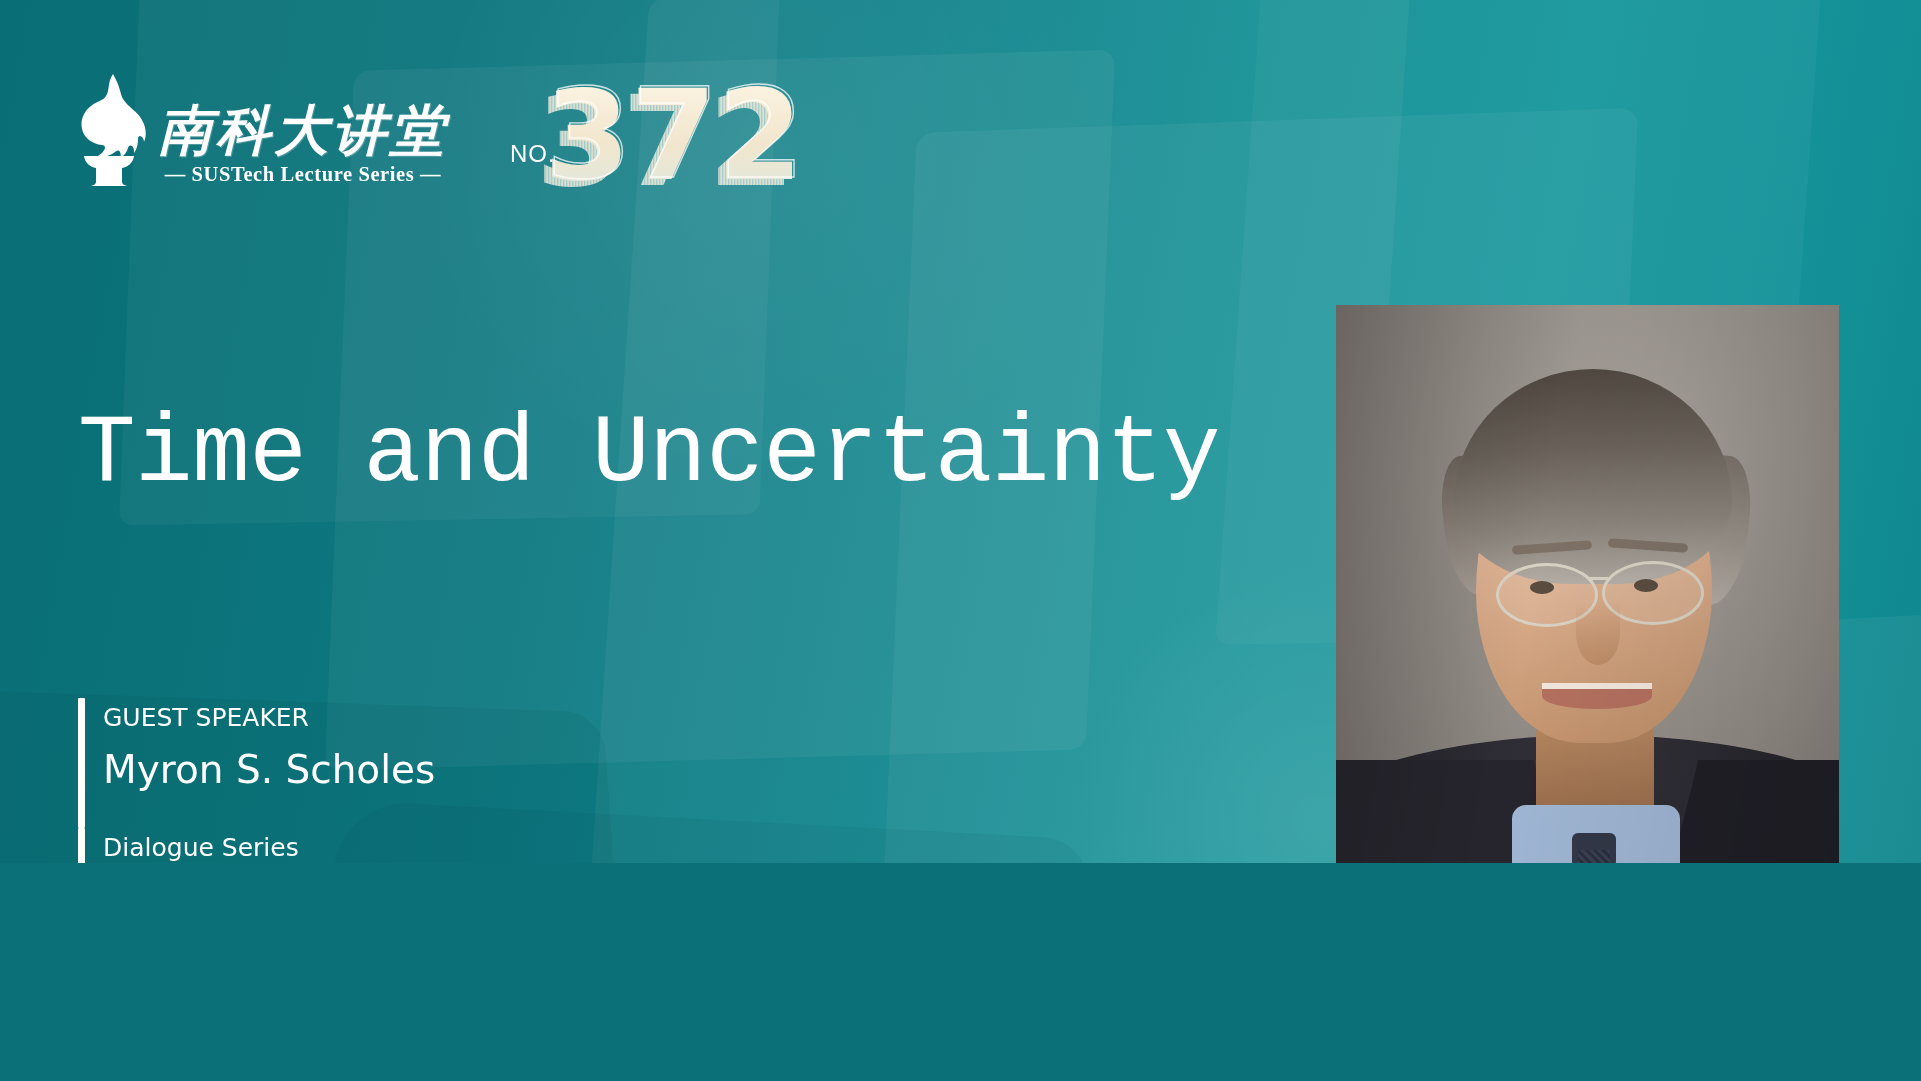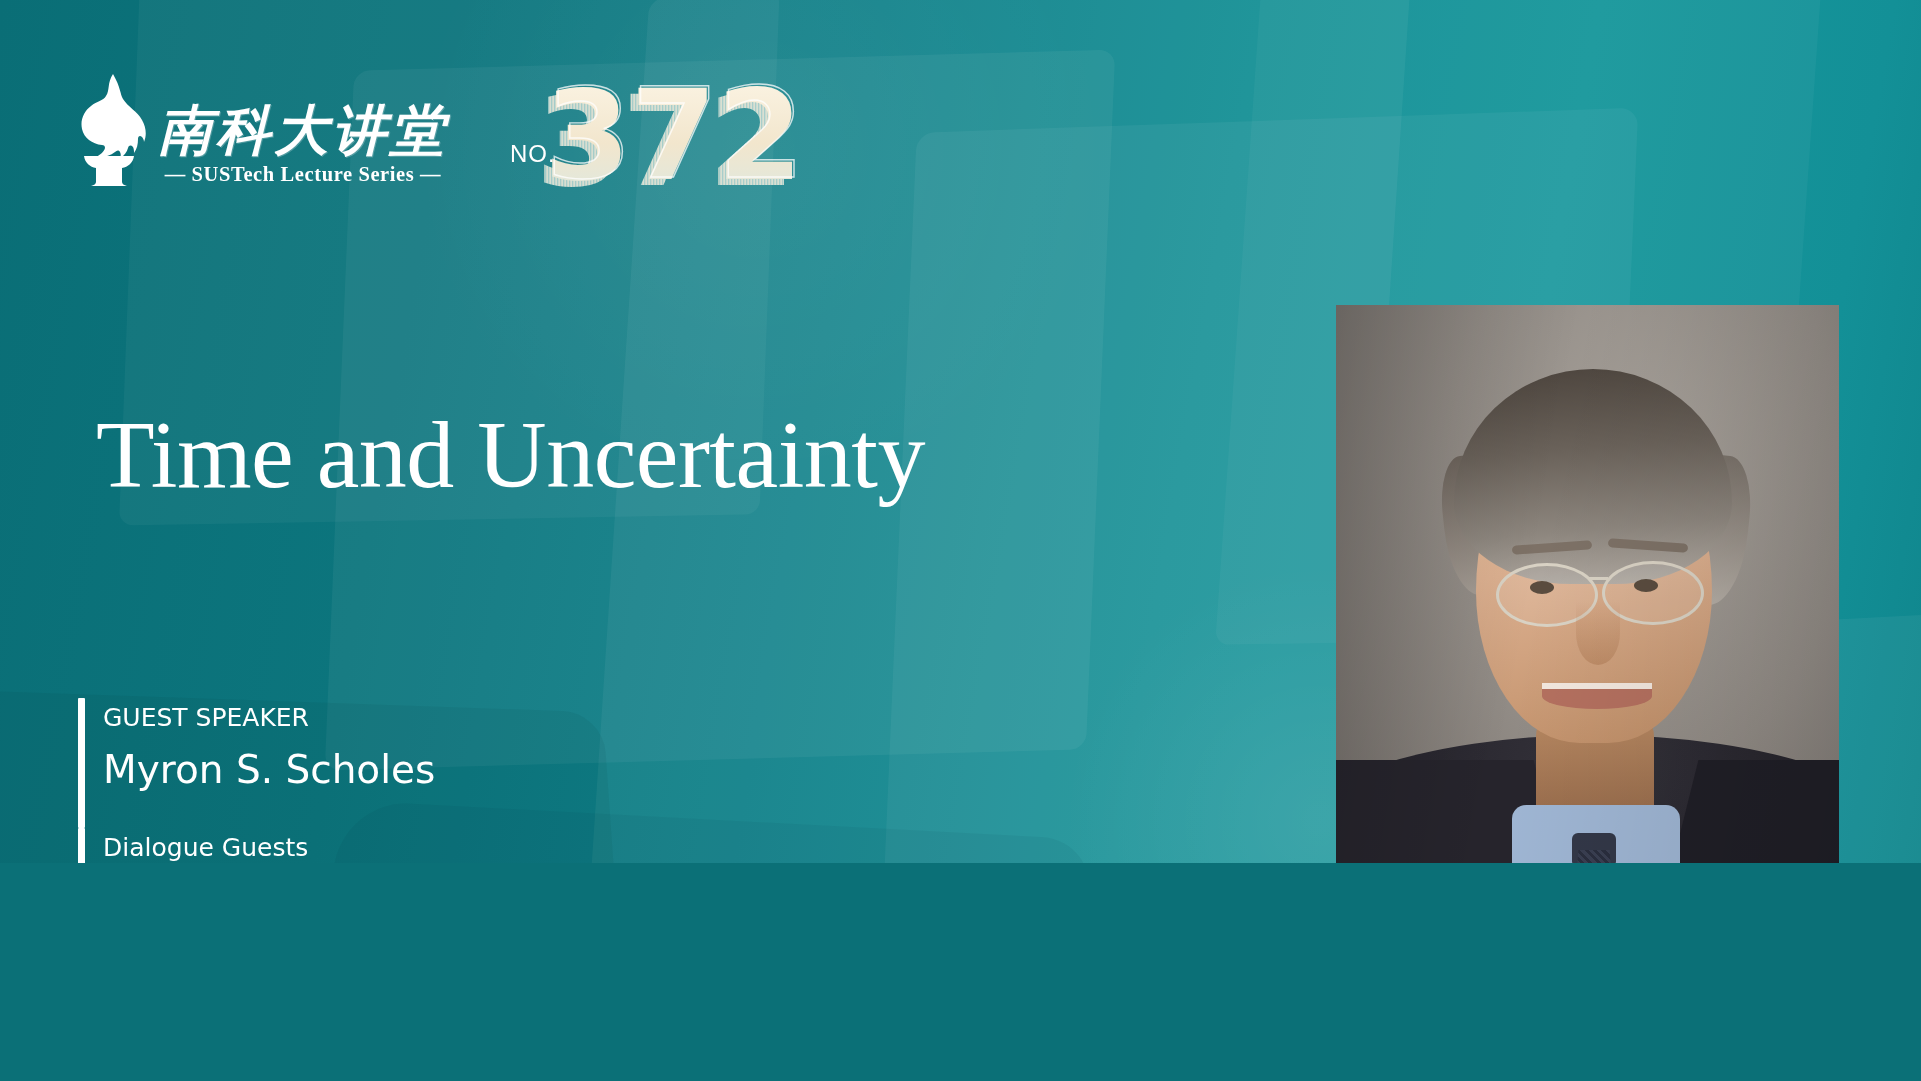--- a/index.html
+++ b/index.html
@@ -53,23 +53,23 @@
      text-shadow:1px 1px 0 rgba(255,255,255,.25);}
   .logo-cn-sub{color:#fff;font-family:"Liberation Serif","DejaVu Serif",serif;
      font-size:20.5px;letter-spacing:.6px;margin-top:6px;white-space:nowrap;font-weight:600;}
 
   .no-label{color:#fff;font-size:24px;letter-spacing:1px;margin-left:62px;
      font-family:"Liberation Sans",sans-serif;align-self:flex-end;margin-bottom:18px;}
 
   .issue-wrap{position:absolute;left:536px;top:65px;width:260px;height:160px;}
 
   
-  .title{position:absolute;left:96px;top:455px;transform:translateY(-50%);
+  .title{position:absolute;left:78px;top:455px;transform:translateY(-50%);
      color:#ffffff;font-size:96px;line-height:1.05;font-weight:400;
-     letter-spacing:-0.5px;font-family:Liberation Serif, serif;
+     letter-spacing:-0.5px;font-family:Liberation Mono, monospace;
      white-space:nowrap;}
 
   
   .info-row{position:absolute;left:78px;top:698px;display:flex;align-items:stretch;flex-direction:column;}
   .info-col{display:flex;align-items:flex-start;}
   .bar{width:7px;background:#ffffff;border-radius:1px;flex:none;height:130px;}
   .info-txt{padding-left:18px;padding-top:4px;}
   .info-label{color:#ffffff;font-size:25px;line-height:1.25;font-weight:400;
      font-family:"DejaVu Sans","Liberation Sans",sans-serif;white-space:nowrap;}
   .info-value{color:#ffffff;font-size:33px;line-height:1.18;margin-top:16px;
@@ -202,21 +202,21 @@
       <div class="bar"></div>
       <div class="info-txt">
         <div class="info-label">GUEST SPEAKER</div>
         <div class="info-value">Myron S. Scholes</div>
       </div>
     </div>
 
     <div class="info-col c-dialogue">
       <div class="bar"></div>
       <div class="info-txt">
-        <div class="info-label">Dialogue Guests</div>
+        <div class="info-label">Dialogue Series</div>
         <div class="info-value small">LI JIN</div>
       </div>
     </div>
 
     <div class="info-col c-venue">
       <div class="bar"></div>
     </div>
 
 
   </div>

